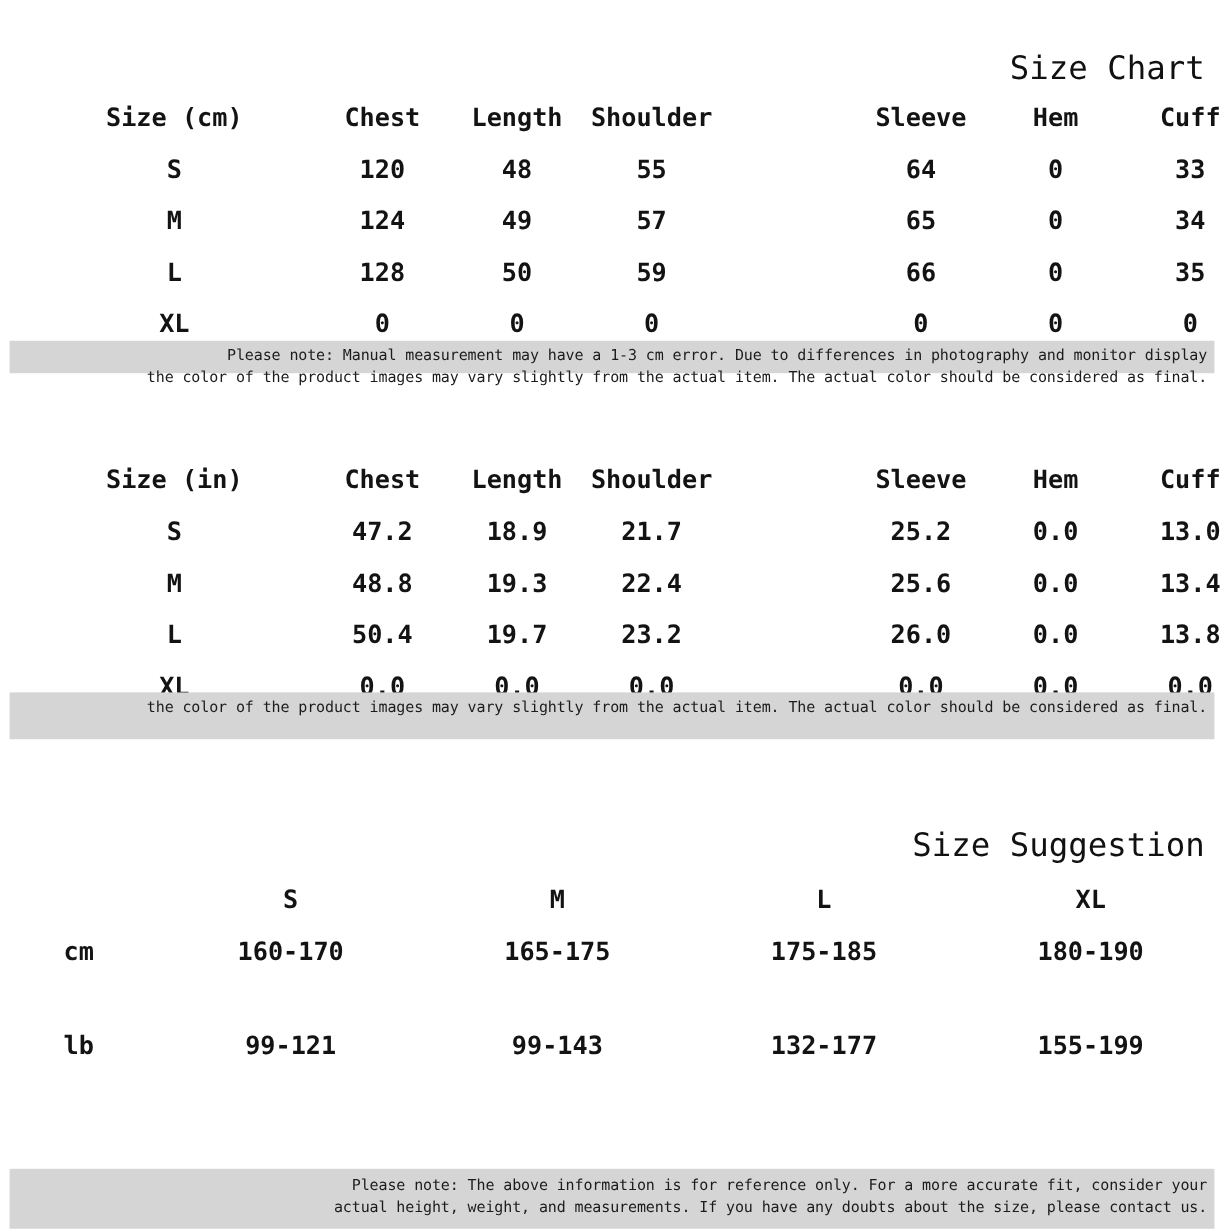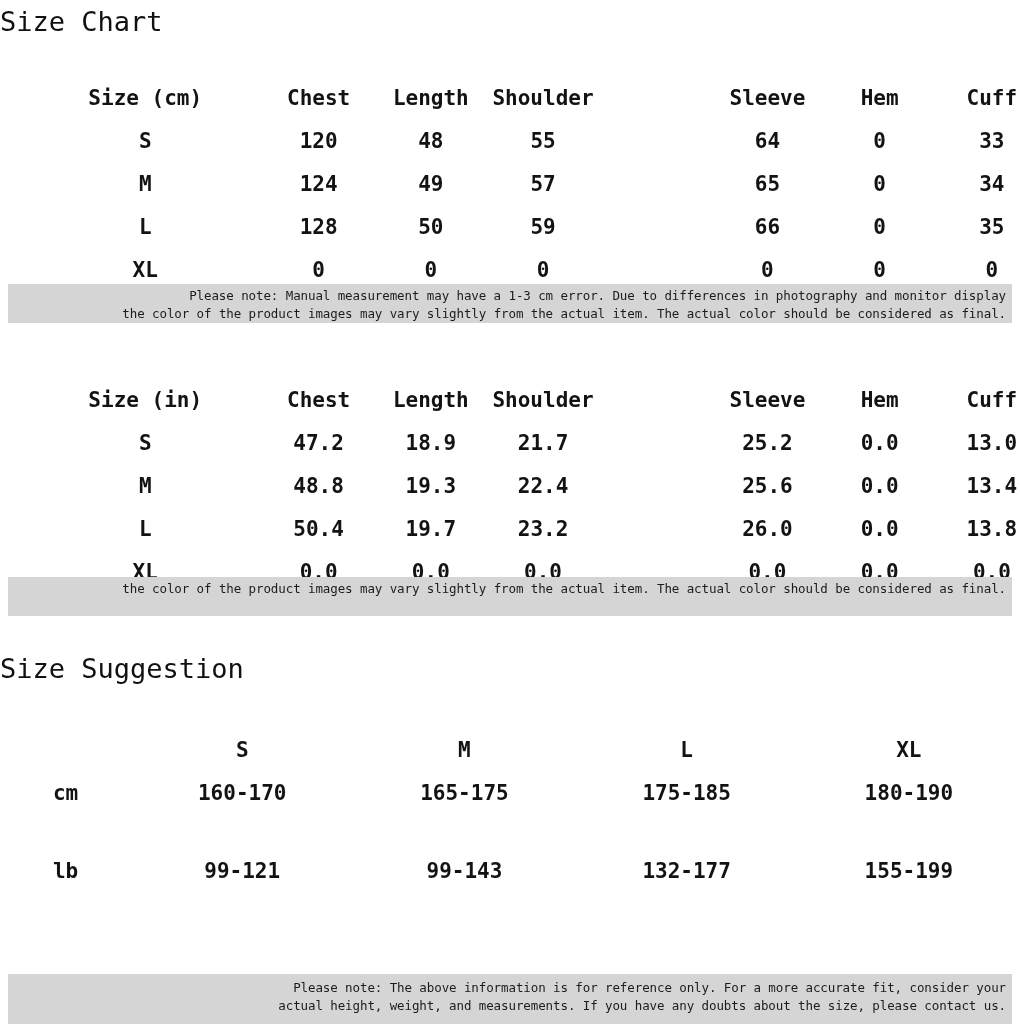--- a/index.html
+++ b/index.html
@@ -14,28 +14,29 @@
     position: relative;
     font-family: "DejaVu Sans Mono", "Liberation Mono", monospace;
     color: #131313;
     overflow: hidden;
     -webkit-font-smoothing: antialiased;
   }
 
   
   .section-title {
     width: 1004px;
-    text-align: left;
+    text-align: right;
     font-size: 27px;
     font-weight: 400;
     letter-spacing: 0px;
     color: #111111;
     line-height: 1;
     position: absolute;
     left: 0;
+    margin-top: 36px;
   }
   #title-size-chart      { top: 8px; }
   #title-size-suggestion { top: 655px; }
 
   
   .meas-table {
     position: absolute;
     left: 0;
     width: 1020px;
     border-collapse: collapse;
@@ -70,21 +71,21 @@
     width: 1004px;
     background: #d5d5d5;
     color: #1c1c1c;
     font-size: 12.5px;
     font-weight: 400;
     line-height: 18px;
     text-align: right;
     padding: 3px 6px 3px 0;
     letter-spacing: -0.1px;
   }
-  #note-cm          { top: 284px; height: 39px; }
+  #note-cm          { top: 284px; height: 27px; }
   #note-in          { top: 577px; height: 39px; }
   #note-suggestion  { top: 974px; height: 60px; padding-top: 5px; }
   .note-band .note-line { display: block; white-space: nowrap; }
 
   
   #table-suggestion {
     position: absolute;
     left: 0;
     top: 728px;
     width: 1020px;

